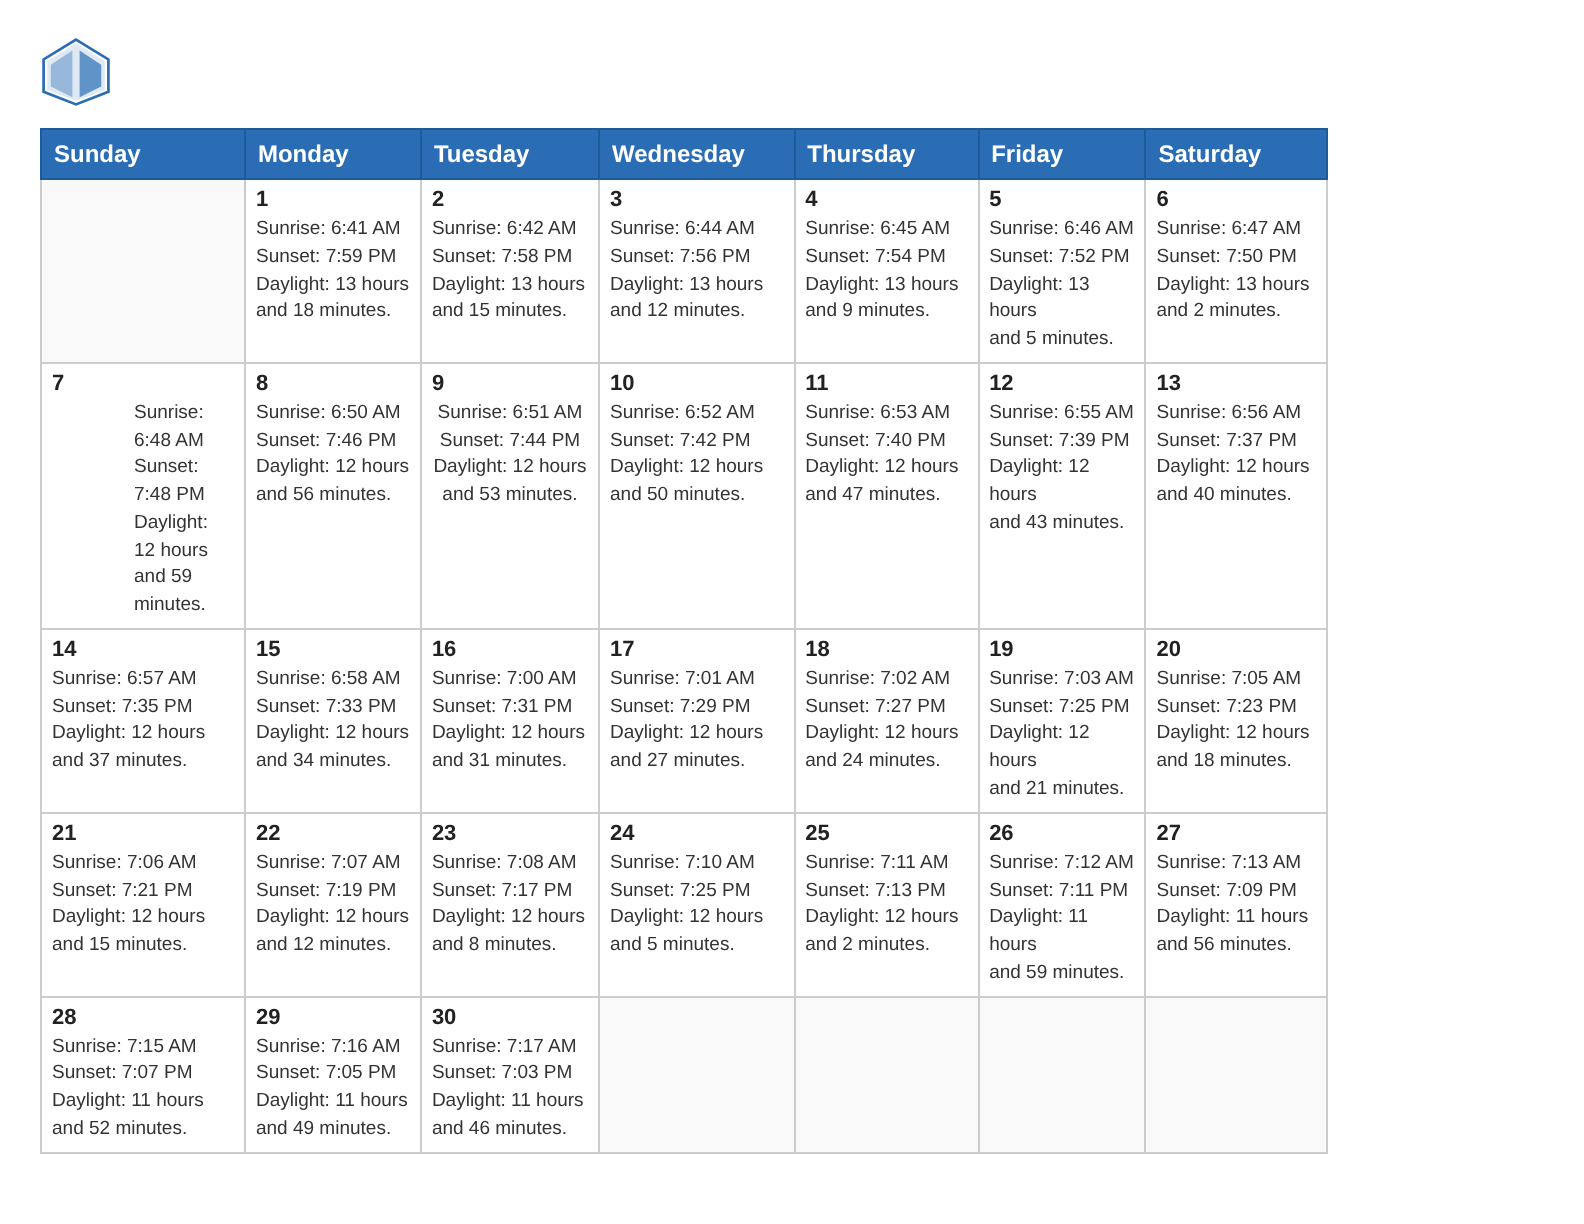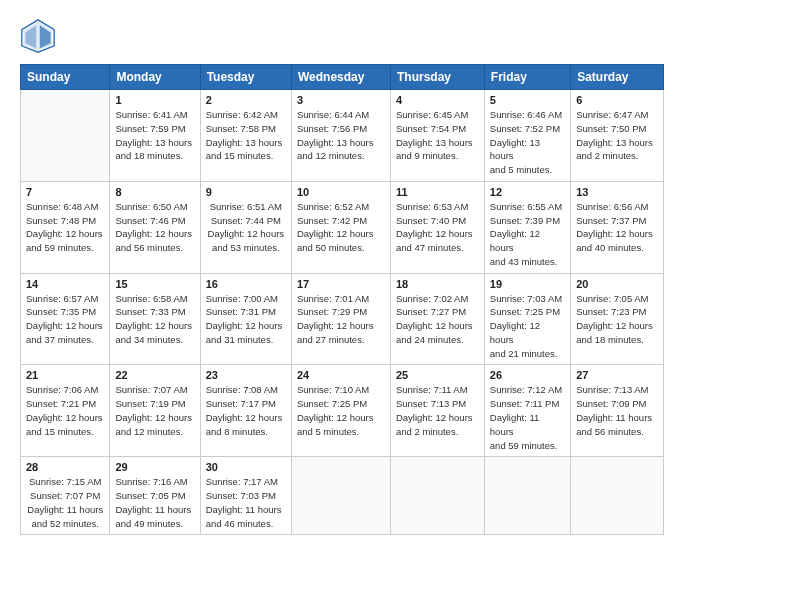--- a/index.html
+++ b/index.html
@@ -170,21 +170,21 @@
             <span class="day-number">6</span>
             <div class="day-info" style="white-space: pre-line;">Sunrise: 6:47 AM
 Sunset: 7:50 PM
 Daylight: 13 hours
 and 2 minutes.</div>
           </td>
         </tr>
         <tr class="week-row">
           <td>
             <span class="day-number">7</span>
-            <div class="day-info" style="white-space: pre-line;">Sunrise: 6:48 AM
+            <div class="day-info" style="white-space: pre-line; margin-left: 41px;">Sunrise: 6:48 AM
 Sunset: 7:48 PM
 Daylight: 12 hours
 and 59 minutes.</div>
           </td>
           <td>
             <span class="day-number">8</span>
             <div class="day-info" style="white-space: pre-line;">Sunrise: 6:50 AM
 Sunset: 7:46 PM
 Daylight: 12 hours
 and 56 minutes.</div>
@@ -323,21 +323,21 @@
             <span class="day-number">27</span>
             <div class="day-info" style="white-space: pre-line;">Sunrise: 7:13 AM
 Sunset: 7:09 PM
 Daylight: 11 hours
 and 56 minutes.</div>
           </td>
         </tr>
         <tr class="week-row">
           <td>
             <span class="day-number">28</span>
-            <div class="day-info" style="white-space: pre-line; text-align: center;">Sunrise: 7:15 AM
+            <div class="day-info" style="white-space: pre-line;">Sunrise: 7:15 AM
 Sunset: 7:07 PM
 Daylight: 11 hours
 and 52 minutes.</div>
           </td>
           <td>
             <span class="day-number">29</span>
             <div class="day-info" style="white-space: pre-line;">Sunrise: 7:16 AM
 Sunset: 7:05 PM
 Daylight: 11 hours
 and 49 minutes.</div>

